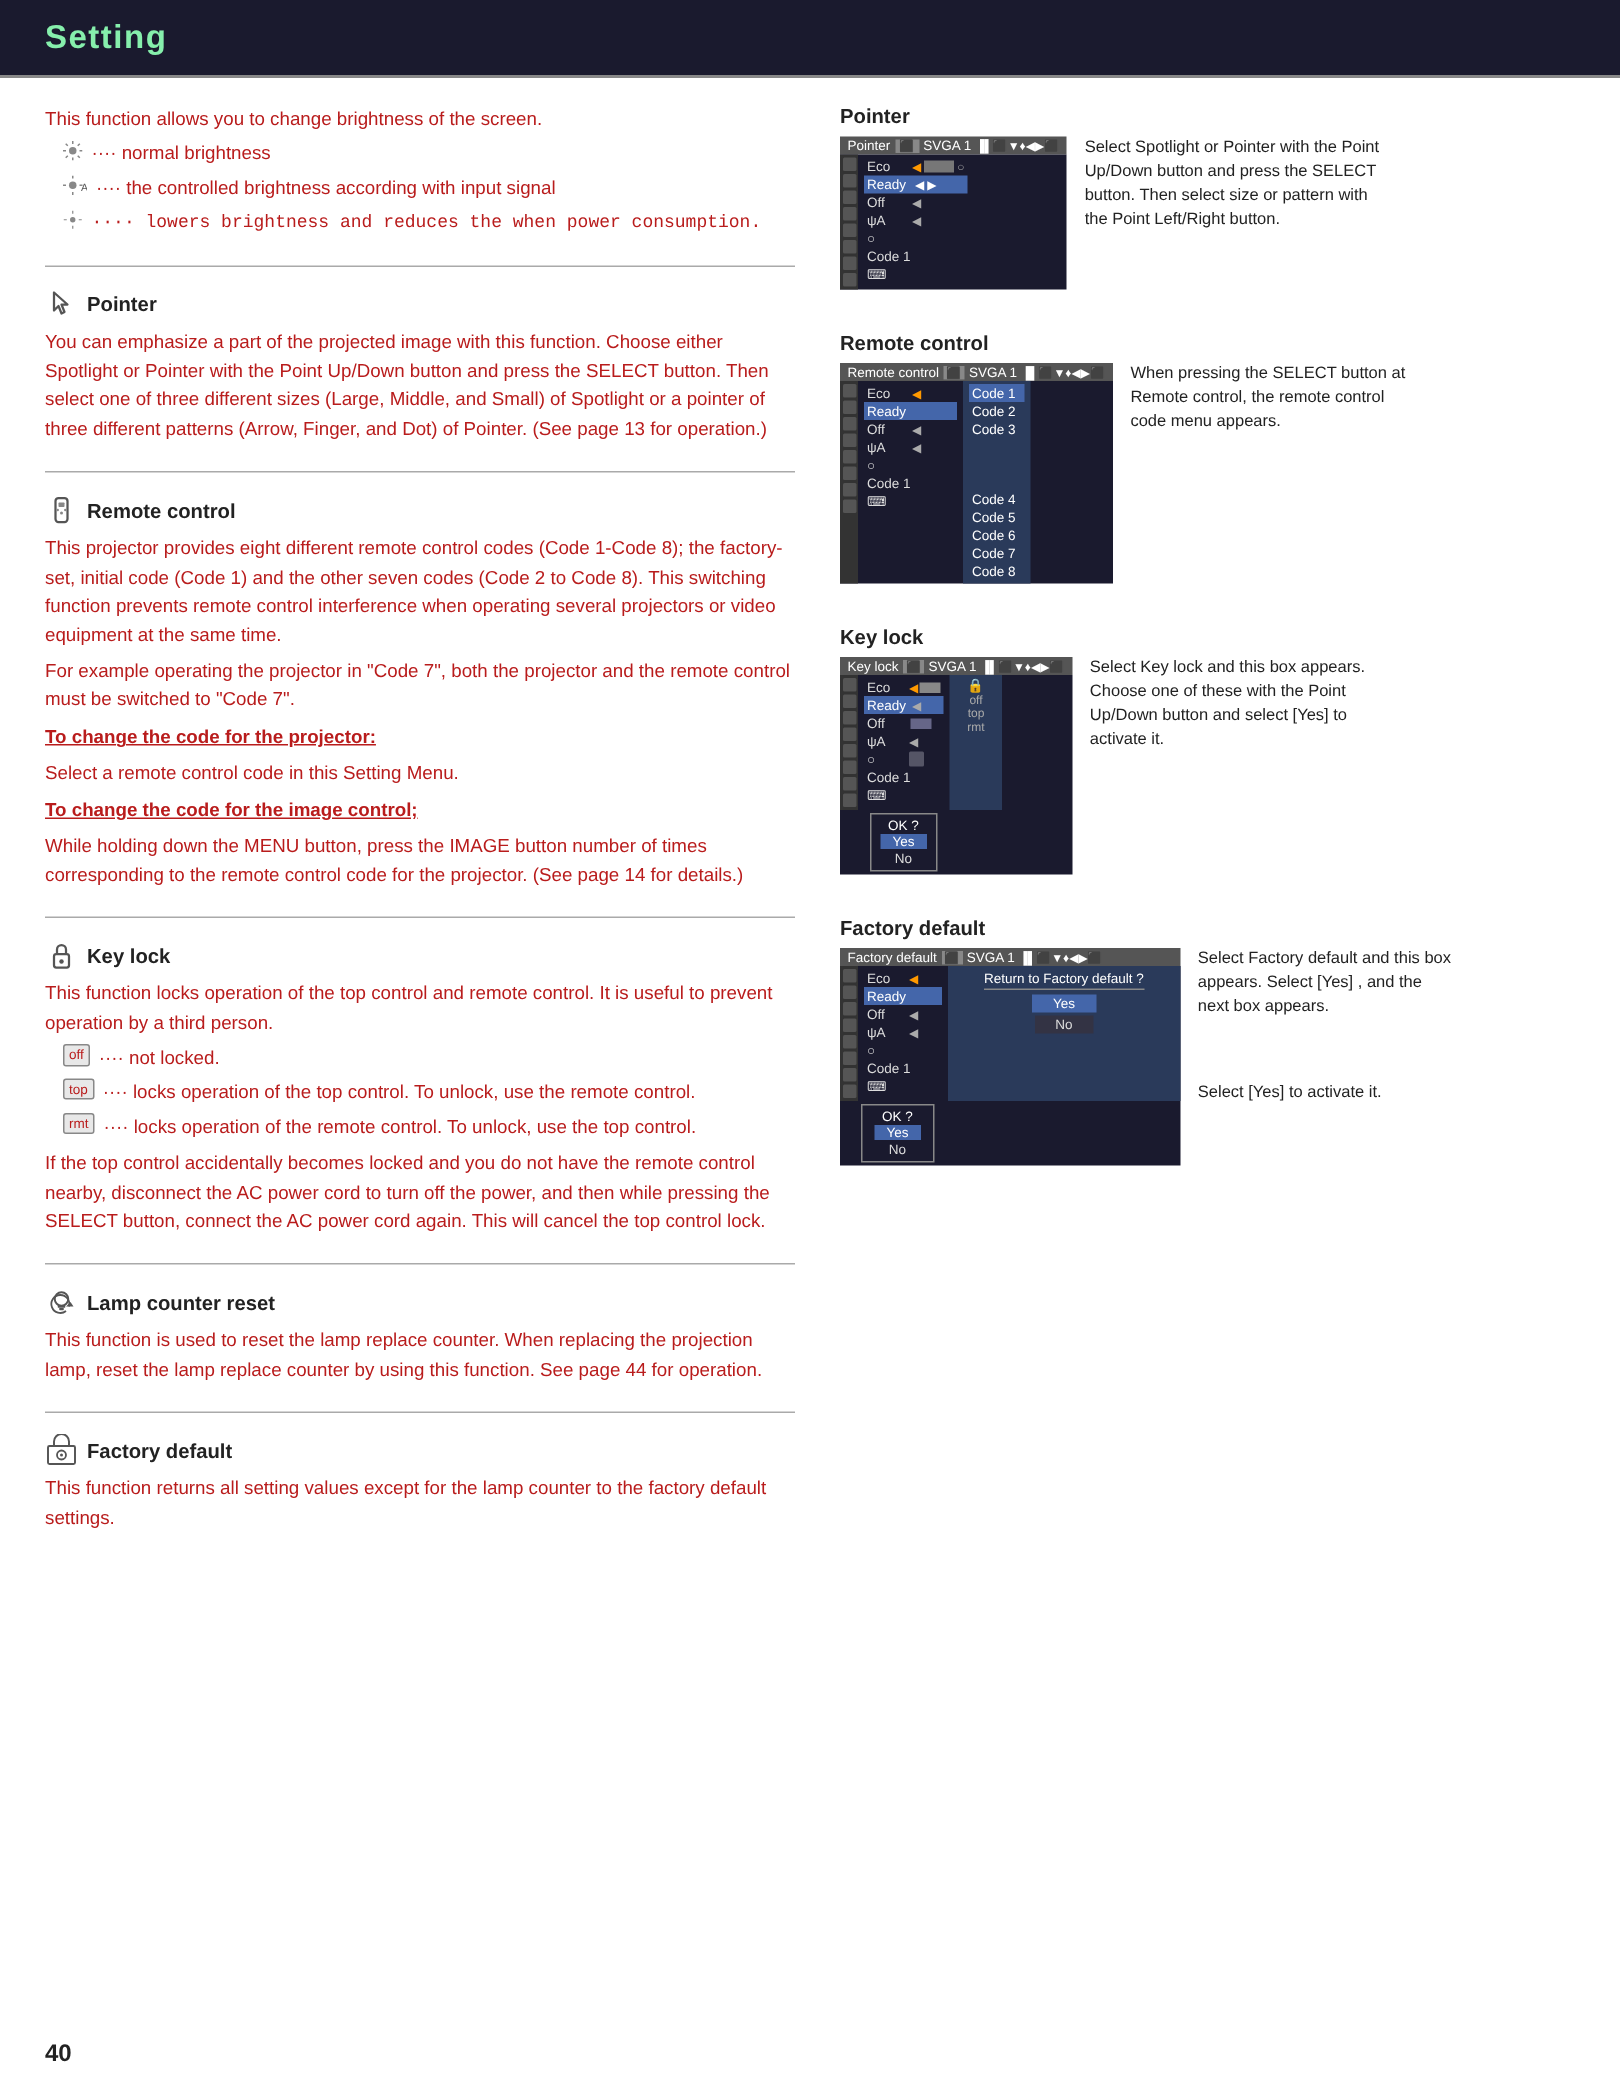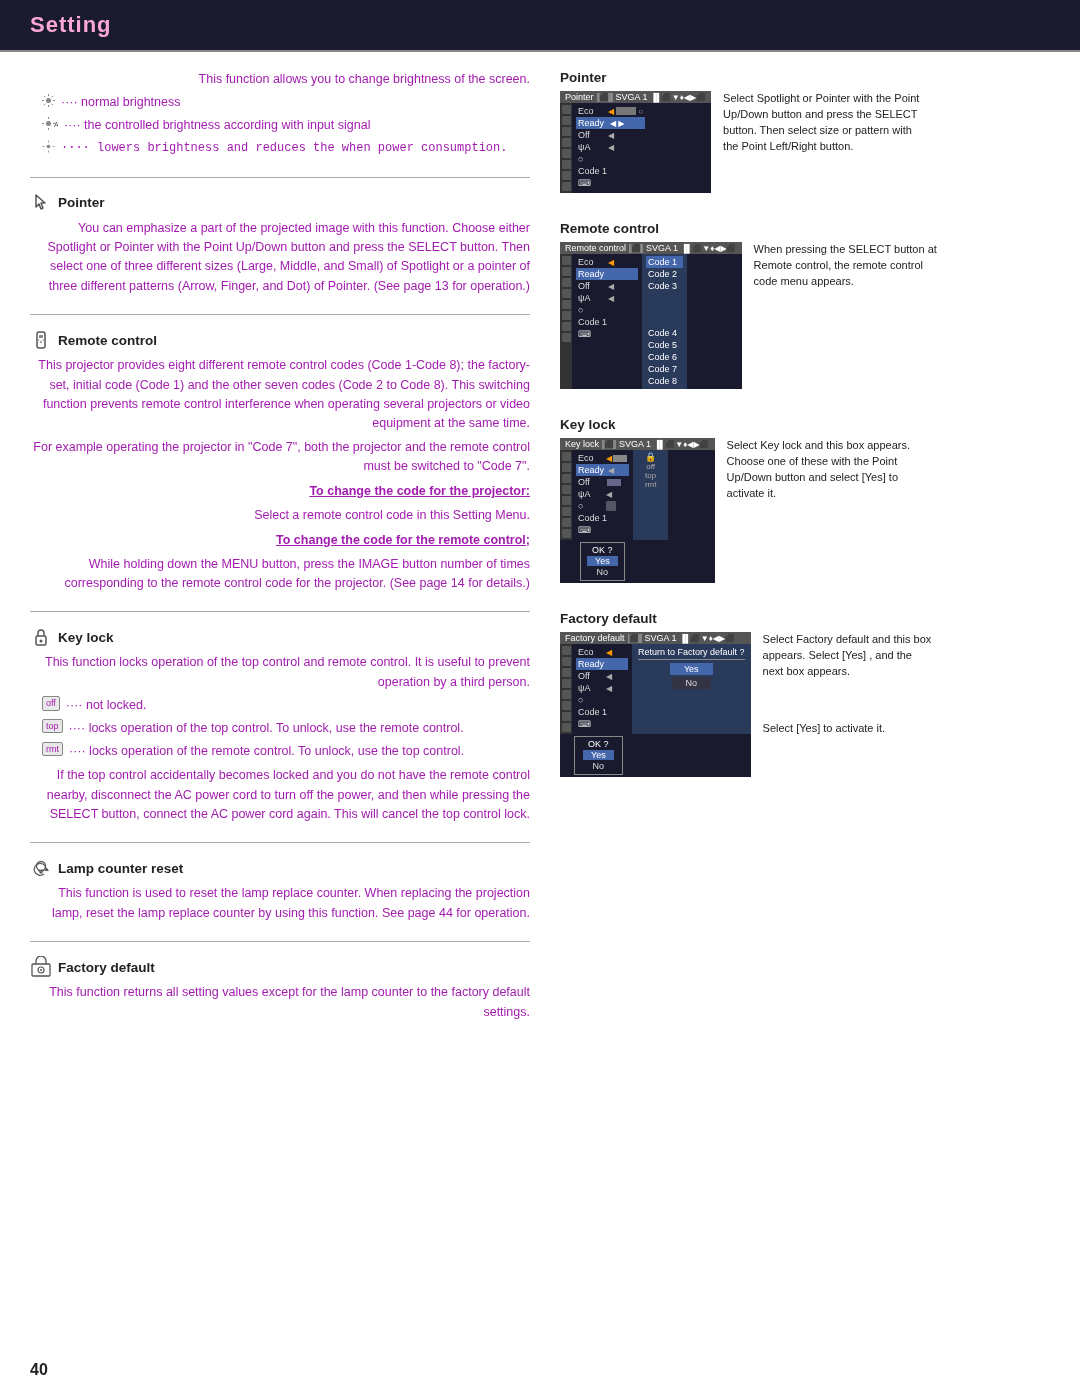--- a/index.html
+++ b/index.html
@@ -14,21 +14,21 @@
     }
 
     
     .page-header {
       background: #1a1a2e;
       padding: 12px 30px;
       display: flex;
       align-items: center;
     }
     .page-header-title {
-      color: #f9a8d4;
+      color: #86efac;
       font-size: 22px;
       font-weight: bold;
       letter-spacing: 1px;
     }
     .header-line {
       height: 2px;
       background: #888;
       margin: 0 0 0 0;
     }
 
@@ -70,22 +70,21 @@
       height: 22px;
       display: flex;
       align-items: center;
       justify-content: center;
       flex-shrink: 0;
     }
 
     .section-body {
       font-size: 12.5px;
       line-height: 1.55;
-      color: #a21caf;
-      text-align: right;
+      color: #b91c1c;
     }
 
     .section-body p { margin-bottom: 4px; }
 
     .brightness-list {
       list-style: none;
       margin: 4px 0 4px 12px;
     }
     .brightness-list li {
       display: flex;
@@ -264,21 +263,21 @@
         <span>Remote control</span>
       </div>
       <div class="section-body">
         <p>This projector provides eight different remote control codes (Code 1-Code 8); the factory-set, initial code (Code 1) and the other seven codes (Code 2 to Code 8). This switching function prevents remote control interference when operating several projectors or video equipment at the same time.</p>
         <p style="margin-top:4px;">For example operating the projector in "Code 7",  both the projector and the remote control must be switched to "Code 7".</p>
         <p style="margin-top:6px;">
           <span class="underline-bold">To change the code for the projector:</span>
         </p>
         <p>Select a remote control code in this Setting Menu.</p>
         <p style="margin-top:6px;">
-          <span class="underline-bold">To change the code for the remote control;</span>
+          <span class="underline-bold">To change the code for the image control;</span>
         </p>
         <p>While holding down the MENU button, press the IMAGE button number of times corresponding to the remote control code for the projector.  (See page 14 for details.)</p>
       </div>
     </div>
 
     <hr class="divider-line">
 
     <div class="section">
       <div class="section-title">
         <div class="section-icon">
@@ -589,21 +588,21 @@
                 <span style="min-width:28px;">○</span>
               </div>
               <div style="display:flex;align-items:center;padding:1px 2px;font-size:9px;color:#ddd;">
                 <span style="min-width:28px;">Code 1</span>
               </div>
               <div style="display:flex;align-items:center;padding:1px 2px;font-size:9px;color:#ddd;">
                 <span style="min-width:28px;">⌨</span>
               </div>
             </div>
 
-            <div style="background:#2a3a5a;padding:3px 6px;color:#fff;font-size:9px;min-width:90px;">
+            <div style="background:#2a3a5a;padding:3px 24px;color:#fff;font-size:9px;min-width:90px;">
               <div style="border-bottom:1px solid #888;margin-bottom:3px;padding-bottom:2px;font-size:9px;">Return to Factory default ?</div>
               <div style="display:flex;flex-direction:column;align-items:center;gap:2px;">
                 <div style="background:#4466aa;padding:1px 14px;font-size:9px;color:#fff;text-align:center;">Yes</div>
                 <div style="background:#334;padding:1px 14px;font-size:9px;color:#ddd;text-align:center;">No</div>
               </div>
             </div>
           </div>
 
           <div style="background:#1a1a2e;padding:2px 6px 2px 14px;color:#fff;font-size:9px;">
             <div style="border:1px solid #888;padding:2px 8px;display:inline-block;">

